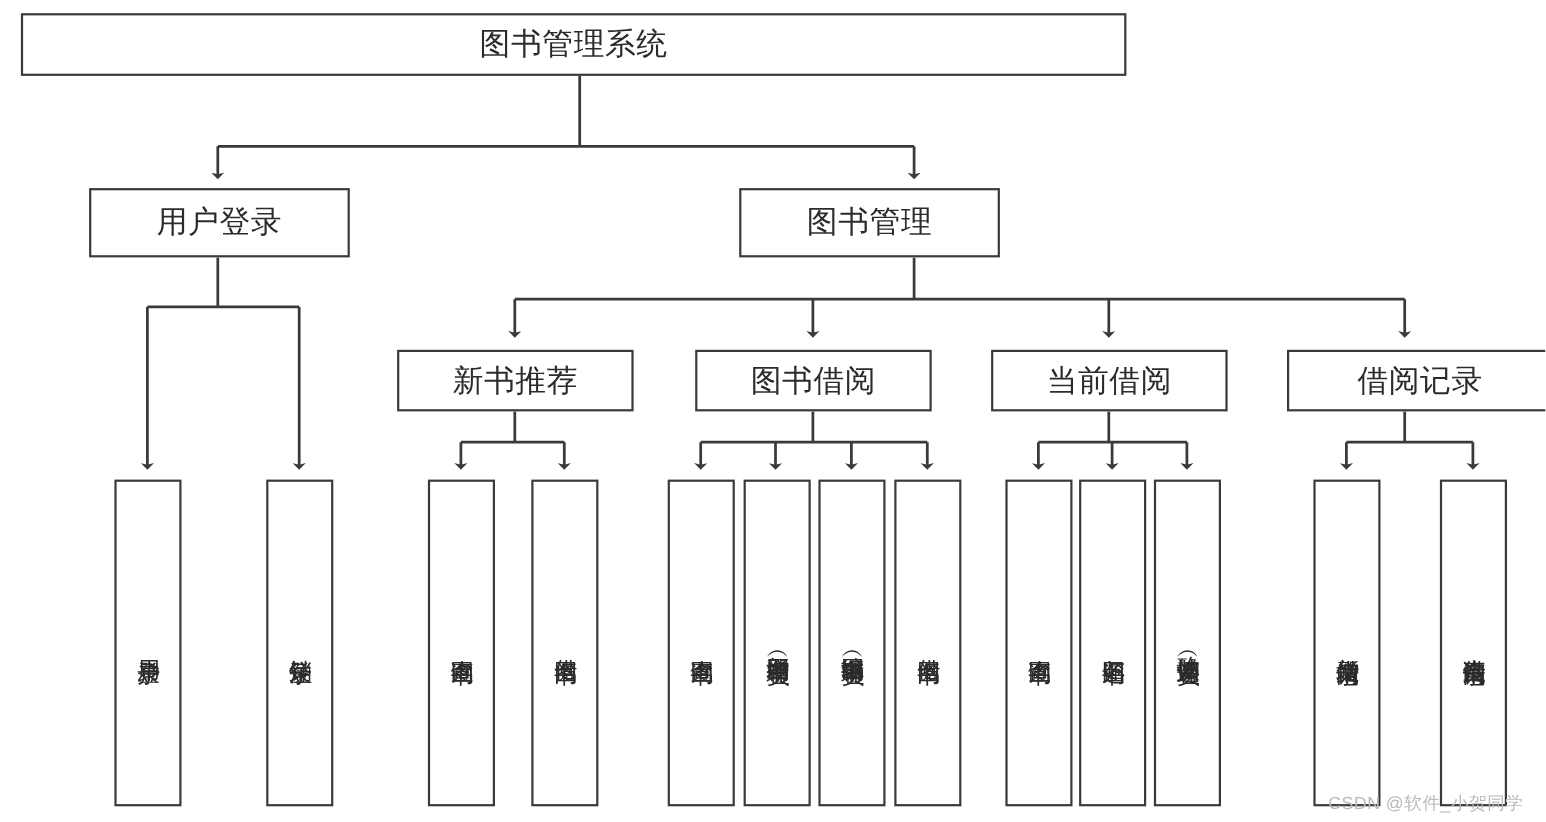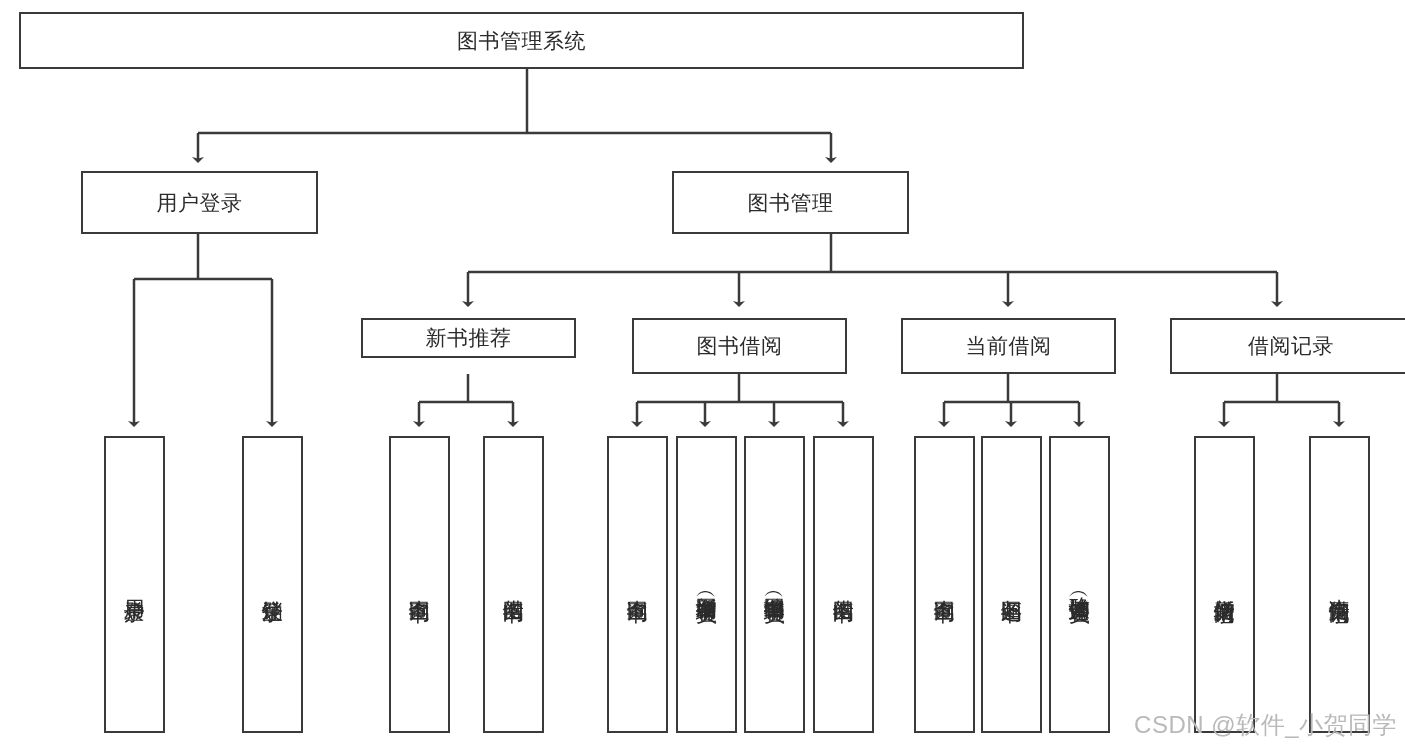--- a/index.html
+++ b/index.html
@@ -28,44 +28,44 @@
     box-sizing: border-box;
     border: 2.5px solid #3a3a3a;
     background: #ffffff;
     display: flex;
     align-items: center;
     justify-content: center;
     color: #2b2b2b;
     line-height: 1.22;
   }
   .node.horiz {
-    font-size: 21px;
+    font-size: 28px;
     letter-spacing: 0.5px;
   }
   .node.vert {
     writing-mode: vertical-rl;
     text-orientation: upright;
     font-size: 21px;
     letter-spacing: 1px;
     padding: 6px 0;
     align-items: center;
     justify-content: center;
     white-space: normal;
   }
   .node.vert > span {
     writing-mode: vertical-rl;
     text-orientation: upright;
     display: block;
     max-height: 100%;
   }
   #watermark {
     position: absolute;
-    right: 8px;
+    right: 20px;
     bottom: 6px;
-    font-size: 24px;
+    font-size: 16px;
     color: #b9b9b9;
     letter-spacing: 0.5px;
     white-space: nowrap;
     user-select: none;
   }
 </style>
 </head>
 <body>
 
 <div id="canvas">
@@ -124,21 +124,21 @@
     <span>图书管理系统</span>
   </div>
 
   <div class="node horiz" style="left:81px; top:171px; width:237px; height:63px;">
     <span>用户登录</span>
   </div>
   <div class="node horiz" style="left:672px; top:171px; width:237px; height:63px;">
     <span>图书管理</span>
   </div>
 
-  <div class="node horiz" style="left:361px; top:318px; width:215px; height:40px;">
+  <div class="node horiz" style="left:361px; top:318px; width:215px; height:56px;">
     <span>新书推荐</span>
   </div>
   <div class="node horiz" style="left:901px; top:318px; width:215px; height:56px;">
     <span>当前借阅</span>
   </div>
   <div class="node horiz" style="left:632px; top:318px; width:215px; height:56px;">
     <span>图书借阅</span>
   </div>
   <div class="node horiz" style="left:1170px; top:318px; width:242px; height:56px;">
     <span>借阅记录</span>

